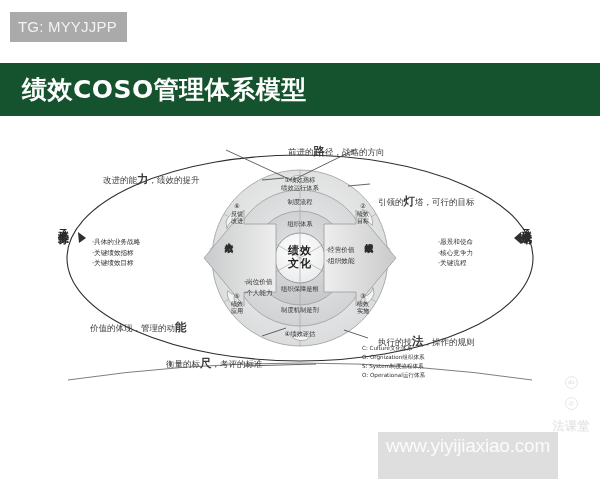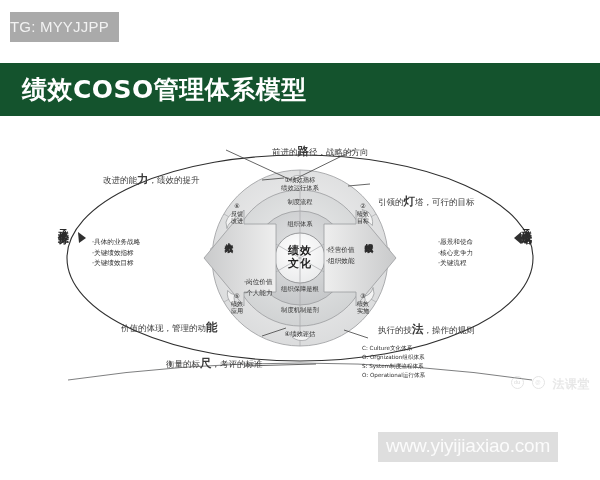--- a/index.html
+++ b/index.html
@@ -10,21 +10,21 @@
     font-family: "Liberation Sans", "DejaVu Sans", sans-serif;
     overflow: hidden;
   }
   #root { position: relative; width: 600px; height: 480px; background: #fff; }
 
   
   .tg-tag {
     position: absolute; left: 10px; top: 12px;
     background: #aaaaaa; color: #f2f2f2;
     font-size: 15px; line-height: 1;
-    padding: 7px 10px 8px 0;
+    padding: 7px 10px 8px 8px;
     letter-spacing: .2px;
     white-space: nowrap;
   }
 
   
   .title-bar {
     position: absolute; left: 0; top: 63px;
     width: 600px; height: 53px;
     background: #14532d;
     display: flex; align-items: center;
@@ -73,37 +73,38 @@
   .coso-legend { font-size: 5.6px; line-height: 1.62; color: #2c2c2c; }
   .platform-txt {
     position: absolute; width: 100%; top: 9px; text-align: center;
     font-size: 12px; font-weight: bold; color: #4a4a4a; letter-spacing: 1px;
     font-family: "DejaVu Sans", "Liberation Sans", sans-serif;
   }
 
   
   .wm-baidu {
     position: absolute; right: 10px; top: 376px;
-    display: flex; gap: 8px;
+    display: flex; align-items: center; gap: 8px;
     opacity: .38;
+    flex-direction: column;
   }
   .wm-baidu .bd-circle {
     width: 13px; height: 13px; border-radius: 50%;
     border: 1.4px solid #b9b9b9; color: #b9b9b9;
     font-size: 5.5px; line-height: 11px; text-align: center;
     font-weight: bold;
   }
   .wm-baidu .bd-text {
     color: #c2c2c2; font-size: 12px; font-weight: bold; letter-spacing: .5px;
     font-family: "DejaVu Sans", sans-serif;
   }
   .wm-url {
     position: absolute; left: 378px; top: 432px;
     background: #dedede; color: #fbfbfb;
-    font-size: 19px; padding: 3px 8px 5px 8px;
+    font-size: 19px; padding: 3px 8px 22px 8px;
     letter-spacing: -.2px; white-space: nowrap;
   }
 </style>
 </head>
 <body>
 
 <div id="root">
 
   <div class="tg-tag">TG: MYYJJPP</div>
 
@@ -186,37 +187,37 @@
         <path d="M214 196 L238 188"></path>
 
         <path d="M296 190 L320 198"></path>
 
         <path d="M196 226 L268 224"></path>
       </g>
 
       <path d="M20 240 Q252 206 484 240" fill="none" stroke="#6f7072" stroke-width="0.9"></path>
     </svg>
 
-    <div class="ov ov-line" style="left:224px; top:4px;">
+    <div class="ov ov-line" style="left:240px; top:4px;">
       <span>前进的</span><b>路</b><span>径，战略的方向</span>
     </div>
 
     <div class="ov ov-line" style="left:55px; top:32px;">
       <span>改进的能</span><b>力</b><span>，绩效的提升</span>
     </div>
 
     <div class="ov ov-line" style="left:330px; top:38px;margin-top:16px;">
       <span>引领的</span><b>灯</b><span>塔，可行的目标</span>
     </div>
 
-    <div class="ov ov-line" style="left:73px; top:180px;">
+    <div class="ov ov-line" style="left:42px; top:180px;">
       <span>价值的体现，管理的动</span><b>能</b><span></span>
     </div>
 
-    <div class="ov ov-line" style="left:330px; top:182px;">
+    <div class="ov ov-line" style="left:330px; top:194px;">
       <span>执行的技</span><b>法</b><span>，操作的规则</span>
     </div>
 
     <div class="ov ov-line" style="left:118px; top:216px;">
       <span>衡量的标</span><b>尺</b><span>，考评的标准</span>
     </div>
 
     <div class="ov vert-label" style="left:9px; top:80px;">承接业务</div>
 
     <div class="ov vert-label" style="left:472px; top:80px;">承接战略</div>

